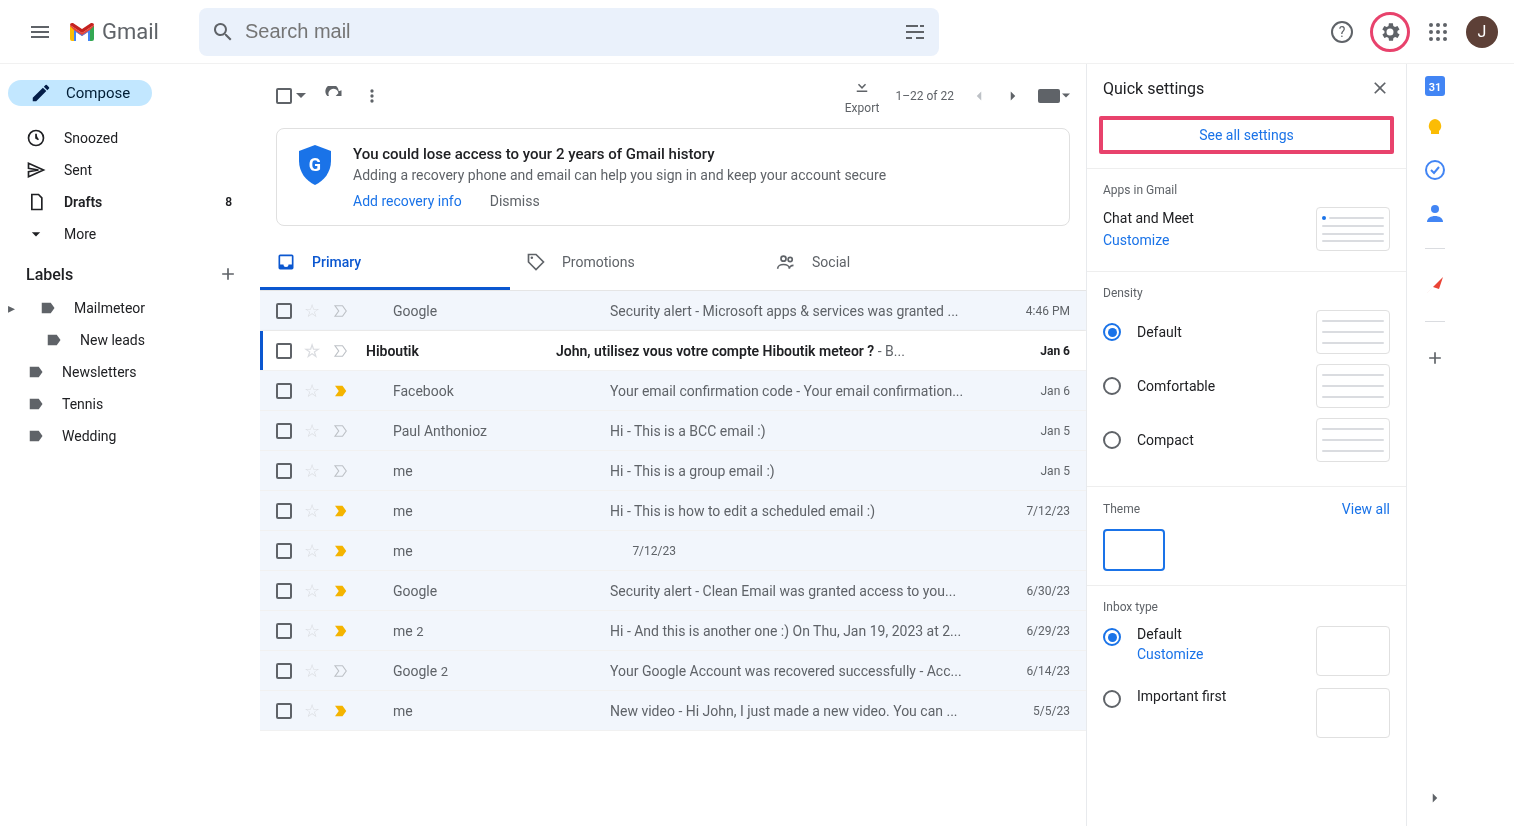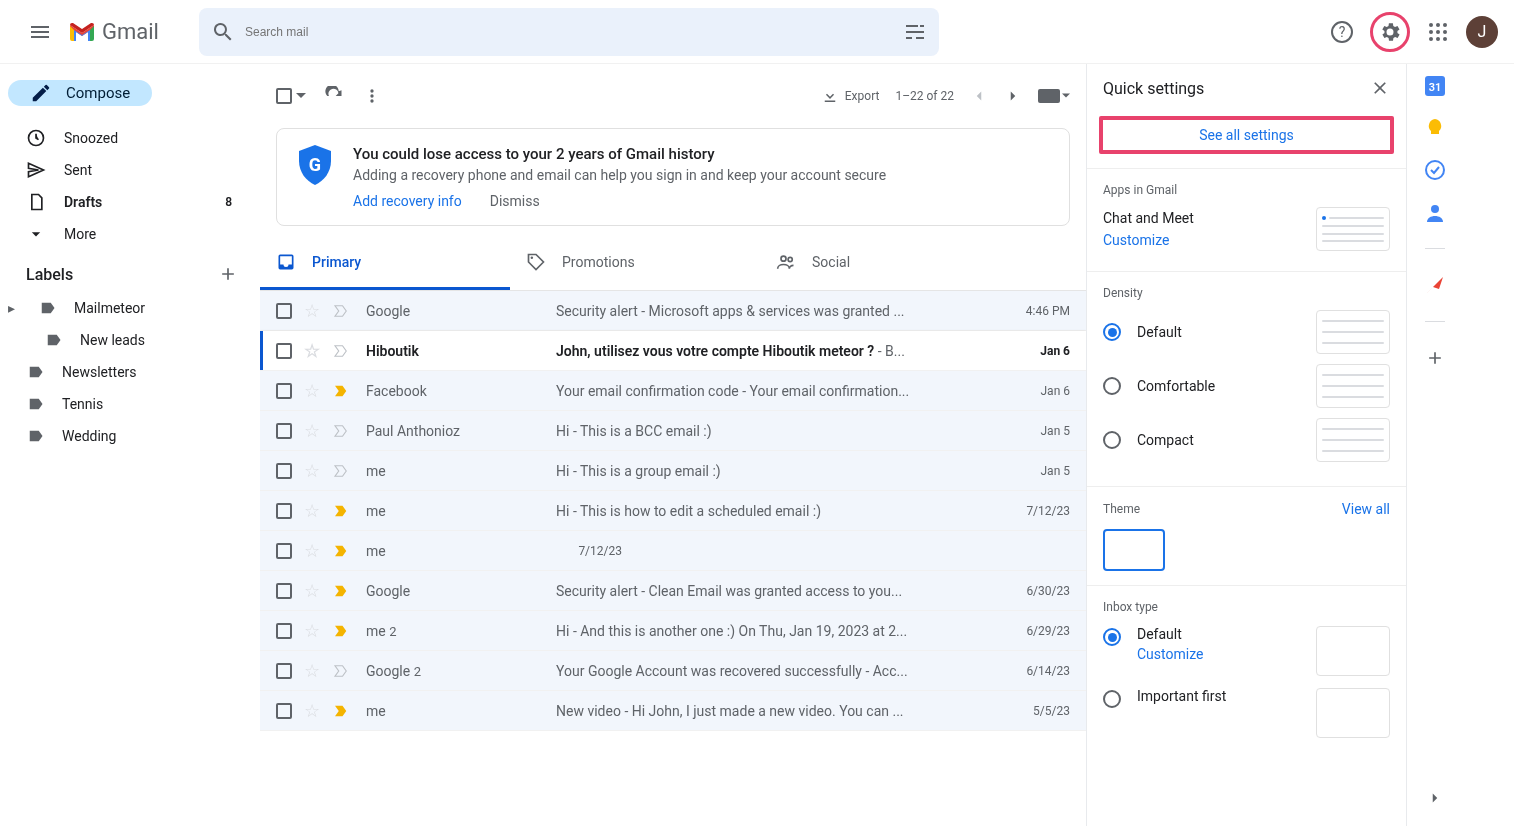--- a/index.html
+++ b/index.html
@@ -25,21 +25,21 @@
 .search-bar {
   flex: 0 0 740px;
   height: 48px;
   background: #eaf1fb;
   border-radius: 8px;
   display:flex;
   align-items:center;
   padding: 0 12px;
 }
 .search-bar input {
-  flex:1; border:none; background:transparent; font-size:12px; outline:none; color:#5f6368;
+  flex:1; border:none; background:transparent; font-size:20px; outline:none; color:#5f6368;
 }
 .header-right { margin-left:auto; display:flex; align-items:center; gap:8px;}
 .icon-btn { width:40px;height:40px;display:flex;align-items:center;justify-content:center;border-radius:50%;cursor:pointer;color:#5f6368;}
 .icon-btn.highlight { border:3px solid #e8426c;}
 .avatar { width:32px;height:32px;border-radius:50%;background:#5d4037;color:#fff;display:flex;align-items:center;justify-content:center;font-size:16px;}
 
 .body { display:flex; height:calc(100% - 64px);}
 .sidebar { width:256px; padding:8px 0; overflow-y:auto;}
 .compose-btn {
   margin: 8px 8px 16px 8px;
@@ -106,21 +106,21 @@
 .mail-list { flex:1; overflow-y:auto;}
 .mail-row {
   display:flex; align-items:center;
   height:40px;
   padding: 0 16px;
   border-bottom:1px solid #f1f1f1;
   cursor:pointer;
   font-size:14px;
 }
 .mail-row.unread { font-weight:600; background:#fff;}
-.mail-row.read { background:#f2f6fc; color:#5f6368;}
+.mail-row.read { background:#f2f6fc; color:#5f6368;gap:27px;}
 .mail-row.selected-hover { box-shadow: inset 3px 0 0 #0b57d0, 0 1px 3px rgba(0,0,0,0.2); background:#fff;}
 .row-controls { display:flex; align-items:center; gap:12px; width:90px;}
 .star { color:#dadce0; font-size:18px;}
 .sender { width:190px; overflow:hidden; text-overflow:ellipsis; white-space:nowrap;}
 .sender .thread-count { color:#5f6368; font-weight:400; font-size:13px;}
 .subject-wrap { flex:1; overflow:hidden; text-overflow:ellipsis; white-space:nowrap;}
 .subject { color:#202124;}
 .mail-row.read .subject { color:#5f6368;}
 .snippet { color:#5f6368; font-weight:400;}
 .date { width:66px; text-align:right; font-size:12px;}
@@ -340,21 +340,21 @@
               <path fill="#5f6368" d="M17.65 6.35A8 8 0 104 12h2a6 6 0 1111.3-3.3L14 12h7V5l-3.35 1.35z"></path>
             </svg>
         </div>
         <div>
           <svg width="20" height="20" viewBox="0 0 24 24">
               <path fill="#5f6368" d="M12 8a2 2 0 110-4 2 2 0 010 4zm0 2a2 2 0 110 4 2 2 0 010-4zm0 6a2 2 0 110 4 2 2 0 010-4z"></path>
             </svg>
         </div>
       </div>
       <div class="toolbar-right">
-        <div style="display:flex;align-items:center;gap:6px;">
+        <div style="display:flex;align-items:center;gap:6px;flex-direction:column;">
           <svg width="18" height="18" viewBox="0 0 24 24">
               <path fill="#5f6368" d="M12 3v10l4-4 1.4 1.4L12 16 6.6 10.4 8 9l4 4V3h0zM5 18h14v2H5z"></path>
             </svg>
           <span>Export</span>
         </div>
         <span>1–22 of 22</span>
         <div>
             <svg width="18" height="18" viewBox="0 0 24 24">
               <path fill="#bdc1c6" d="M15 6l-6 6 6 6z"></path>
             </svg>

